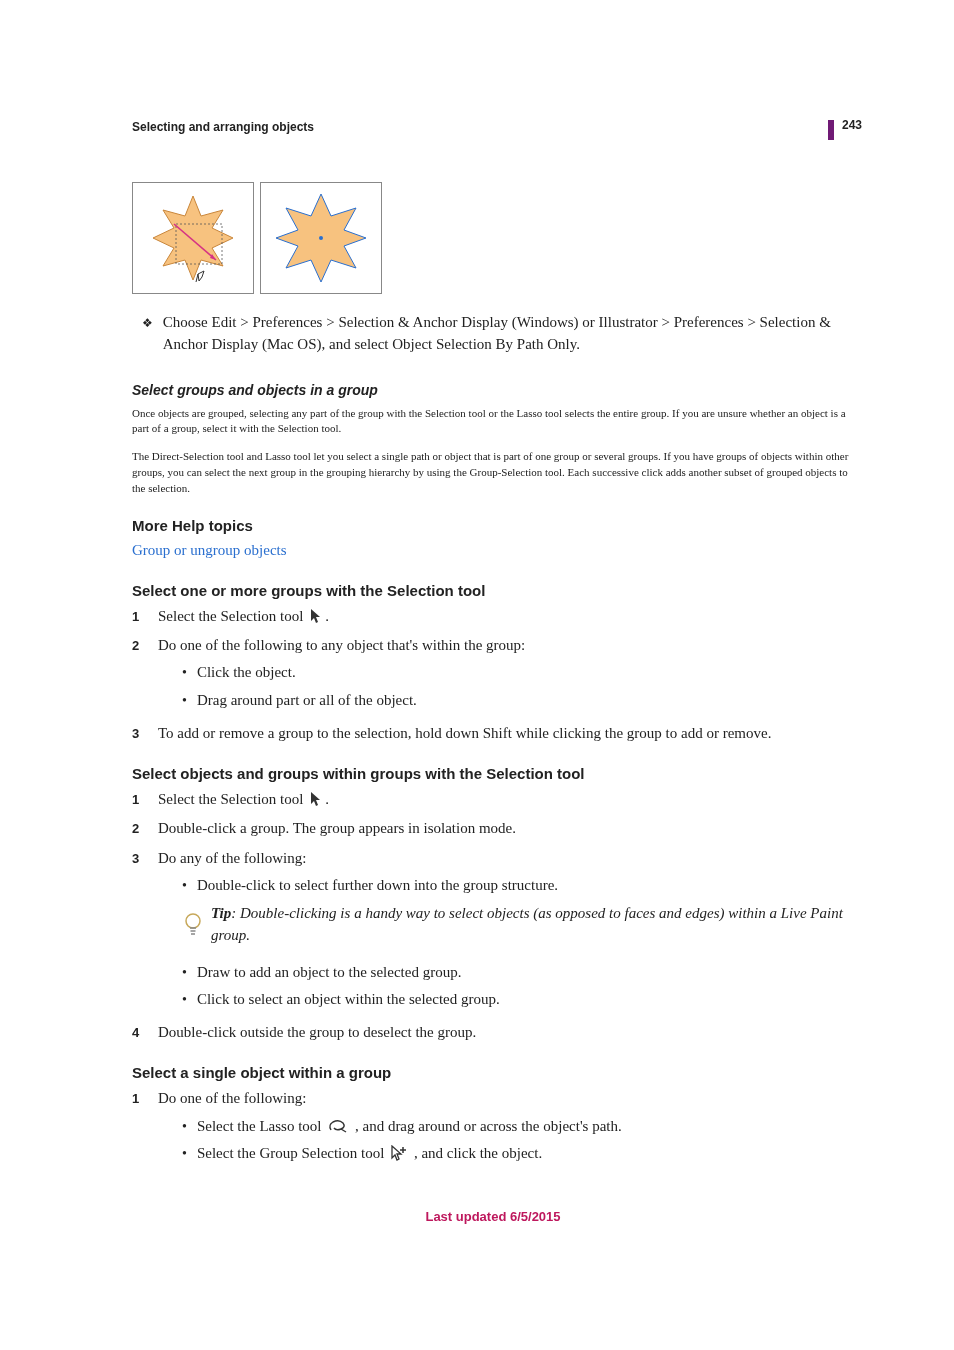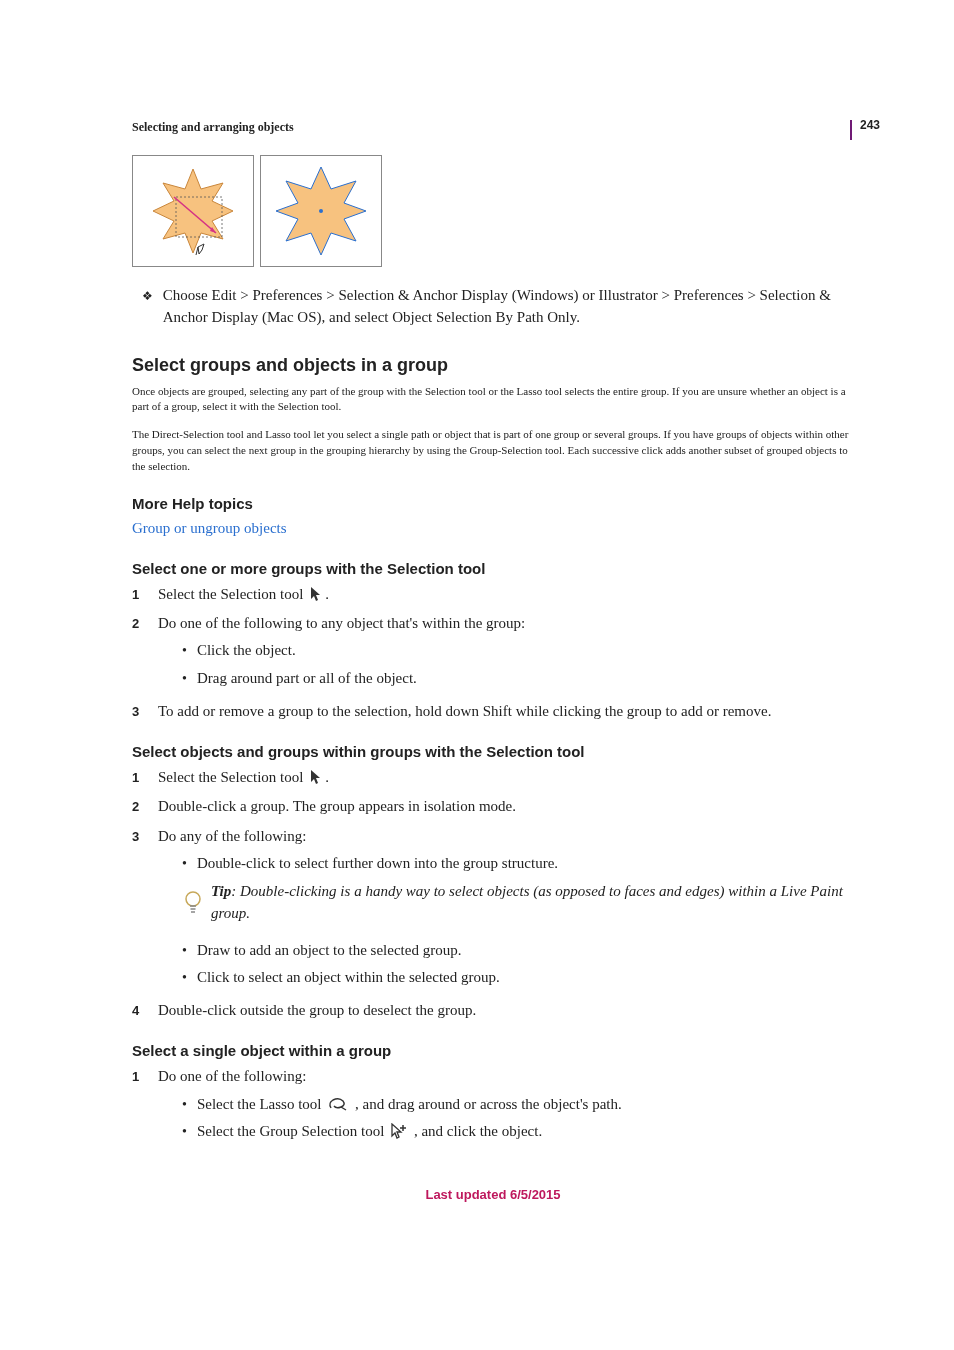--- a/index.html
+++ b/index.html
@@ -9,34 +9,34 @@
     color: #222;
     width: 954px;
   }
   .page {
     padding: 120px 100px 60px 132px;
     position: relative;
   }
   .pagenum {
     position: absolute;
     top: 120px;
-    right: 74px;
+    right: 92px;
     font-family: "Myriad Pro", "Segoe UI", Arial, sans-serif;
     font-weight: 700;
     font-size: 12px;
-    border-left: 2px solid #701a75;
+    border-left: 6px solid #701a75;
     padding-left: 8px;
     height: 20px;
     line-height: 10px;
   }
   .running-head {
-    font-family: Liberation Serif, serif;
+    font-family: Liberation Sans, sans-serif;
     font-weight: 700;
     font-size: 12px;
-    margin-bottom: 20px;
+    margin-bottom: 48px;
   }
   .figure-row {
     display: flex;
     gap: 6px;
     margin-bottom: 18px;
   }
   .figure-cell {
     width: 120px;
     height: 110px;
     border: 1px solid #888;
@@ -52,22 +52,23 @@
     font-size: 15px;
     line-height: 1.45;
   }
   .bullet-block .diamond {
     font-size: 12px;
     margin-top: 3px;
   }
   .h2 {
     font-family: "Myriad Pro", "Segoe UI", Arial, sans-serif;
     font-weight: 700;
-    font-size: 18px;
+    font-size: 14px;
     margin: 26px 0 8px 0;
+    font-style: italic;
   }
   .para {
     font-size: 11px;
     line-height: 1.45;
     margin: 0 0 12px 0;
   }
   .h3 {
     font-family: "Myriad Pro", "Segoe UI", Arial, sans-serif;
     font-weight: 700;
     font-size: 15px;

